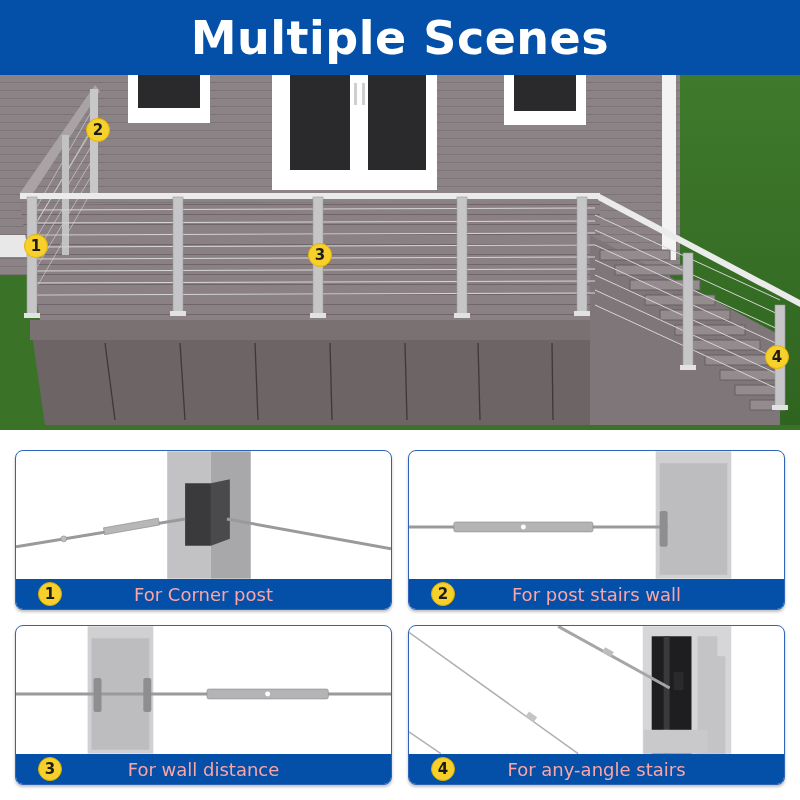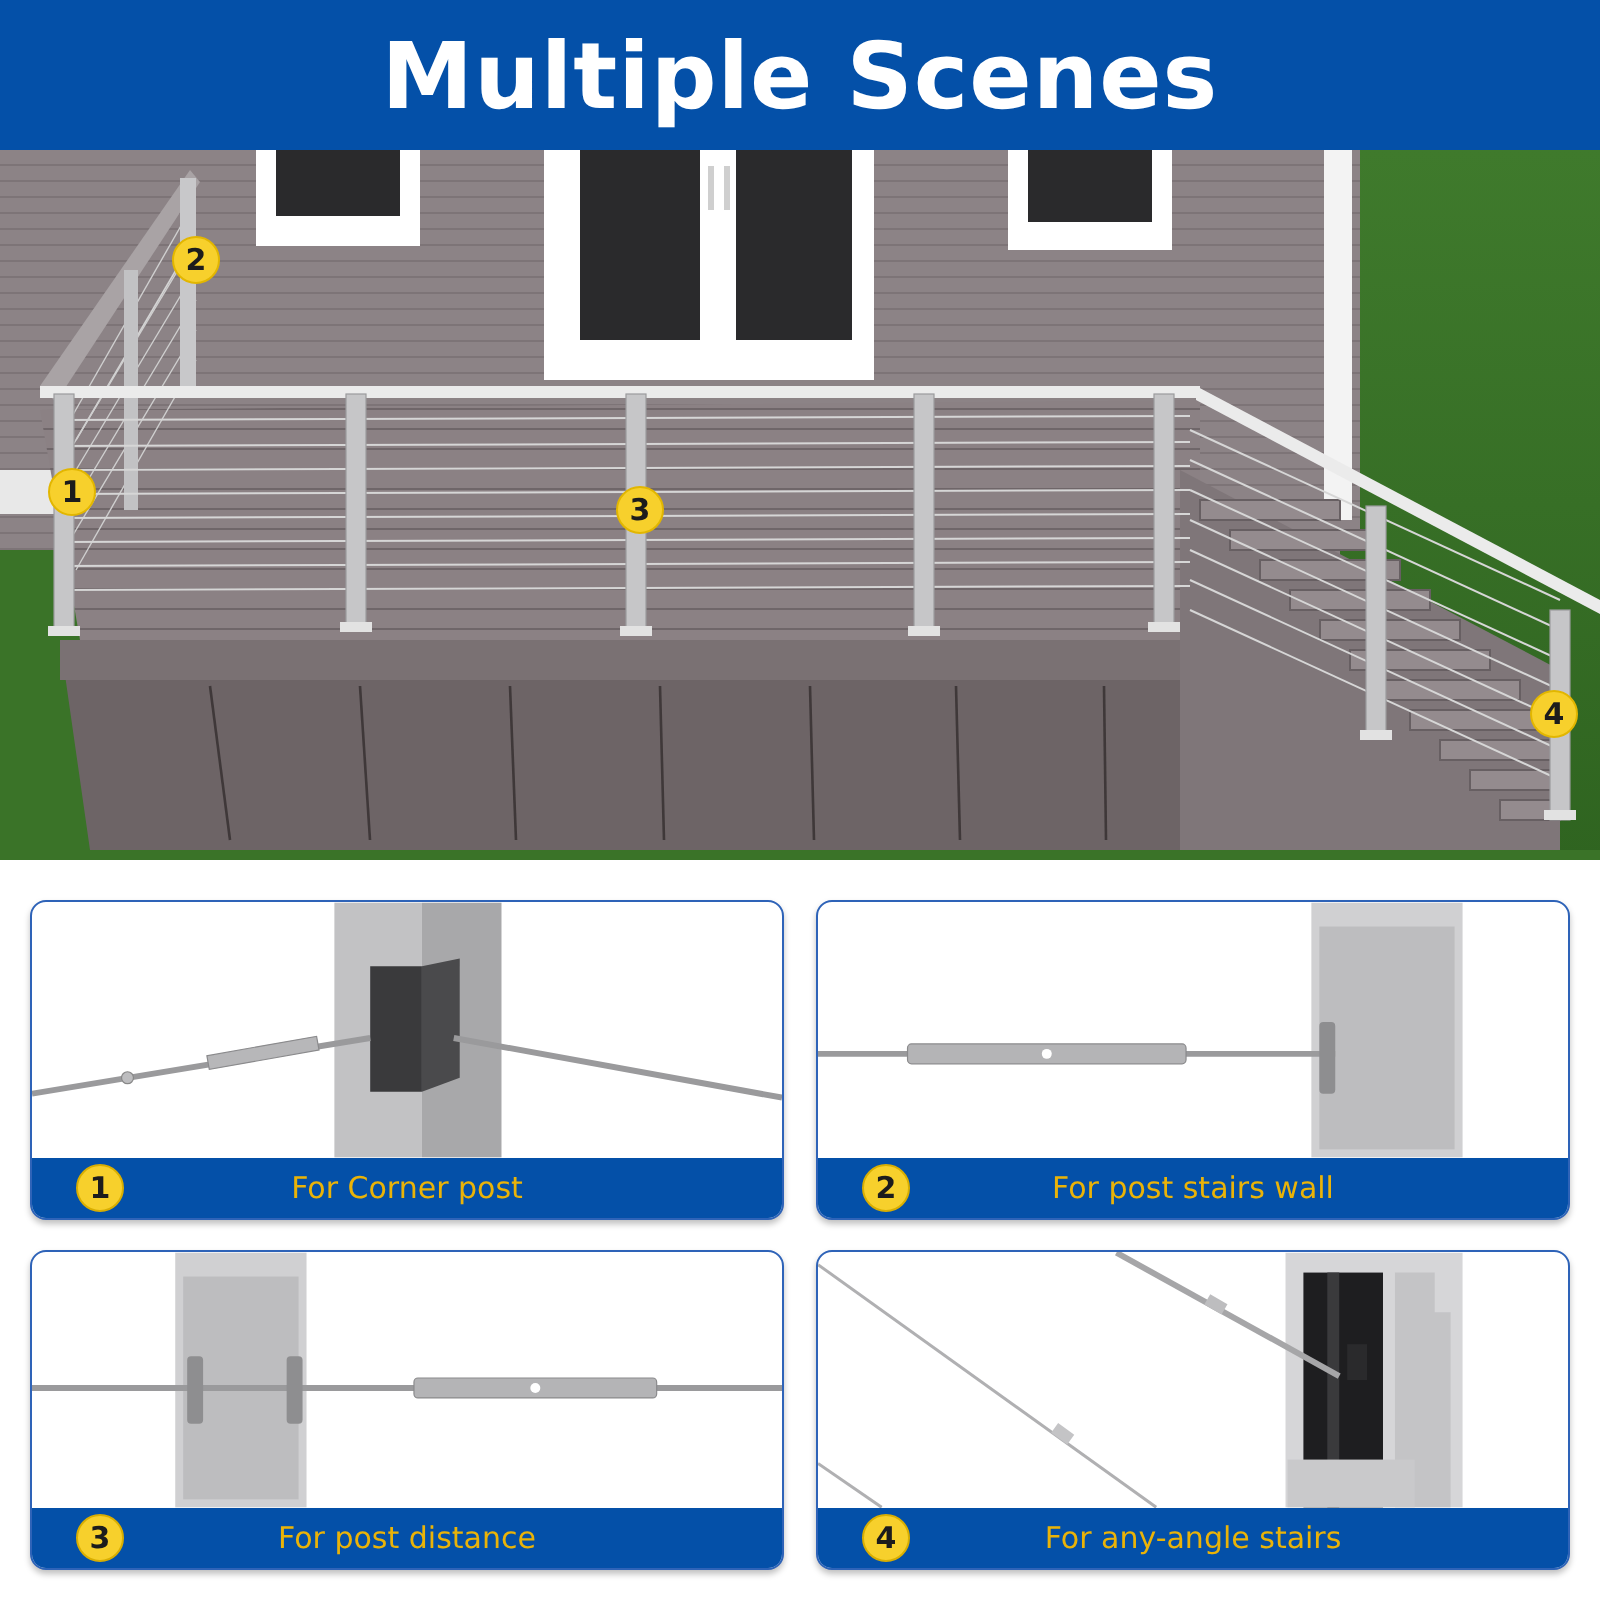--- a/index.html
+++ b/index.html
@@ -45,21 +45,21 @@
   .card .label-bar .num {
     position: absolute; left: 22px; top: 3px;
     width: 24px; height: 24px; border-radius: 50%;
     background: #f7d02c; border: 1.5px solid #d9ae00;
     color: #1c1c1c; font-size: 15px; font-weight: bold;
     display: flex; align-items: center; justify-content: center;
   }
   .card .label-bar .text {
     position: absolute; left: 0; right: 0; top: 0; height: 30px;
     display: flex; align-items: center; justify-content: center;
-    color: #eab308; font-size: 15px; font-family: "DejaVu Sans", sans-serif;
+    color: #fca5a5; font-size: 18px; font-family: "DejaVu Sans", sans-serif;
   }
 </style>
 </head>
 <body>
 
 <div class="header">
   <h1>Multiple Scenes</h1>
 </div>
 
 <div class="scene">
@@ -234,21 +234,21 @@
     <rect x="72" y="0" width="66" height="128" fill="#d0d0d2"></rect>
     <rect x="76" y="12" width="58" height="112" fill="#bdbdbf"></rect>
     <line x1="0" y1="68" x2="377" y2="68" stroke="#9a9a9c" stroke-width="3"></line>
     <rect x="78" y="52" width="8" height="34" rx="2" fill="#8e8e90"></rect>
     <rect x="128" y="52" width="8" height="34" rx="2" fill="#8e8e90"></rect>
     <rect x="192" y="63" width="122" height="10" rx="2" fill="#b4b4b6" stroke="#8a8a8c" stroke-width="0.6"></rect>
     <circle cx="253" cy="68" r="2.5" fill="#ffffff"></circle>
   </svg>
   <div class="label-bar">
     <span class="num">3</span>
-    <span class="text">For post distance</span>
+    <span class="text">For wall distance</span>
   </div>
 </div>
 
 <div class="card" style="left:408px; top:625px;">
   <svg class="illus" viewBox="0 0 377 128">
     <polygon points="235,0 324,0 324,128 235,128" fill="#d6d6d8"></polygon>
     <rect x="244" y="10" width="40" height="118" fill="#1e1e20"></rect>
     <rect x="256" y="10" width="6" height="118" fill="#3a3a3c"></rect>
     <polygon points="290,10 310,10 310,30 318,30 318,128 290,128" fill="#c4c4c6"></polygon>
     <rect x="236" y="104" width="64" height="24" fill="#c9c9cb"></rect>

